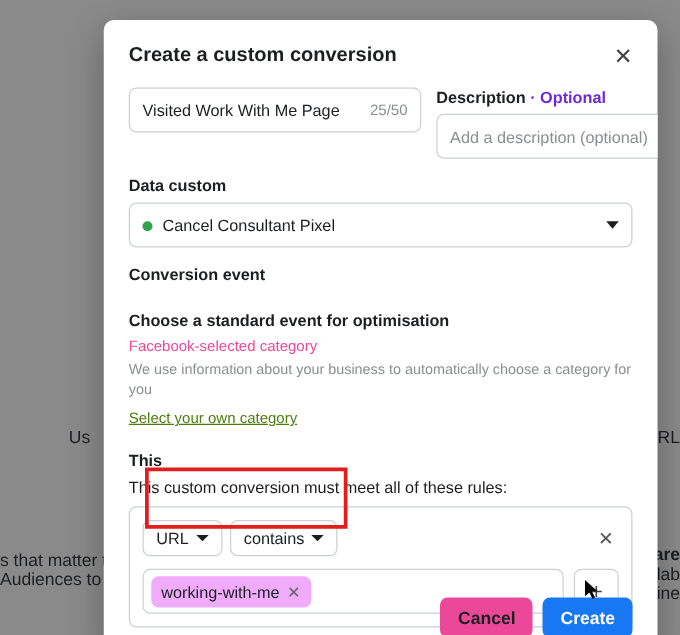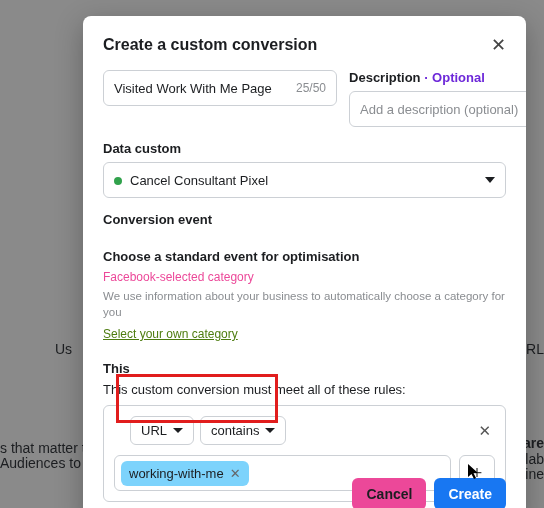--- a/index.html
+++ b/index.html
@@ -93,29 +93,29 @@
     border-radius: 6px;
     padding: 6px 10px;
     display: inline-flex;
     align-items: center;
     gap: 6px;
     font-size: 13px;
     cursor: pointer;
     margin-right: 6px;
     background:#fff;
   }
-  .rules-row1 { display:flex; align-items:center; margin-bottom:10px;margin-left:16px;}
+  .rules-row1 { display:flex; align-items:center; margin-bottom:10px;}
   .rules-rm { margin-left:auto; color:#555; cursor:pointer; font-size:15px; padding:0 4px;}
   .url-row { display:flex; gap:8px; align-items:center;}
   .url-input {
     flex:1; border:1px solid #ccd0d5; border-radius:6px;
     height:36px; display:flex; align-items:center; padding:4px 6px;
   }
   .chip {
-    background:#7dd3fc; border-radius:6px; padding:5px 8px;
+    background:#f0abfc; border-radius:6px; padding:5px 8px;
     display:inline-flex; align-items:center; gap:6px;
     font-size:13px; color:#1c1e21;
   }
   .chip .x { color:#65676b; cursor:pointer; font-size:13px;}
   .add-btn {
     width:36px; height:36px; border:1px solid #ccd0d5; border-radius:6px;
     display:flex; align-items:center; justify-content:center;
     font-size:18px; color:#444; cursor:pointer; background:#fff;
   }
   .highlight {

